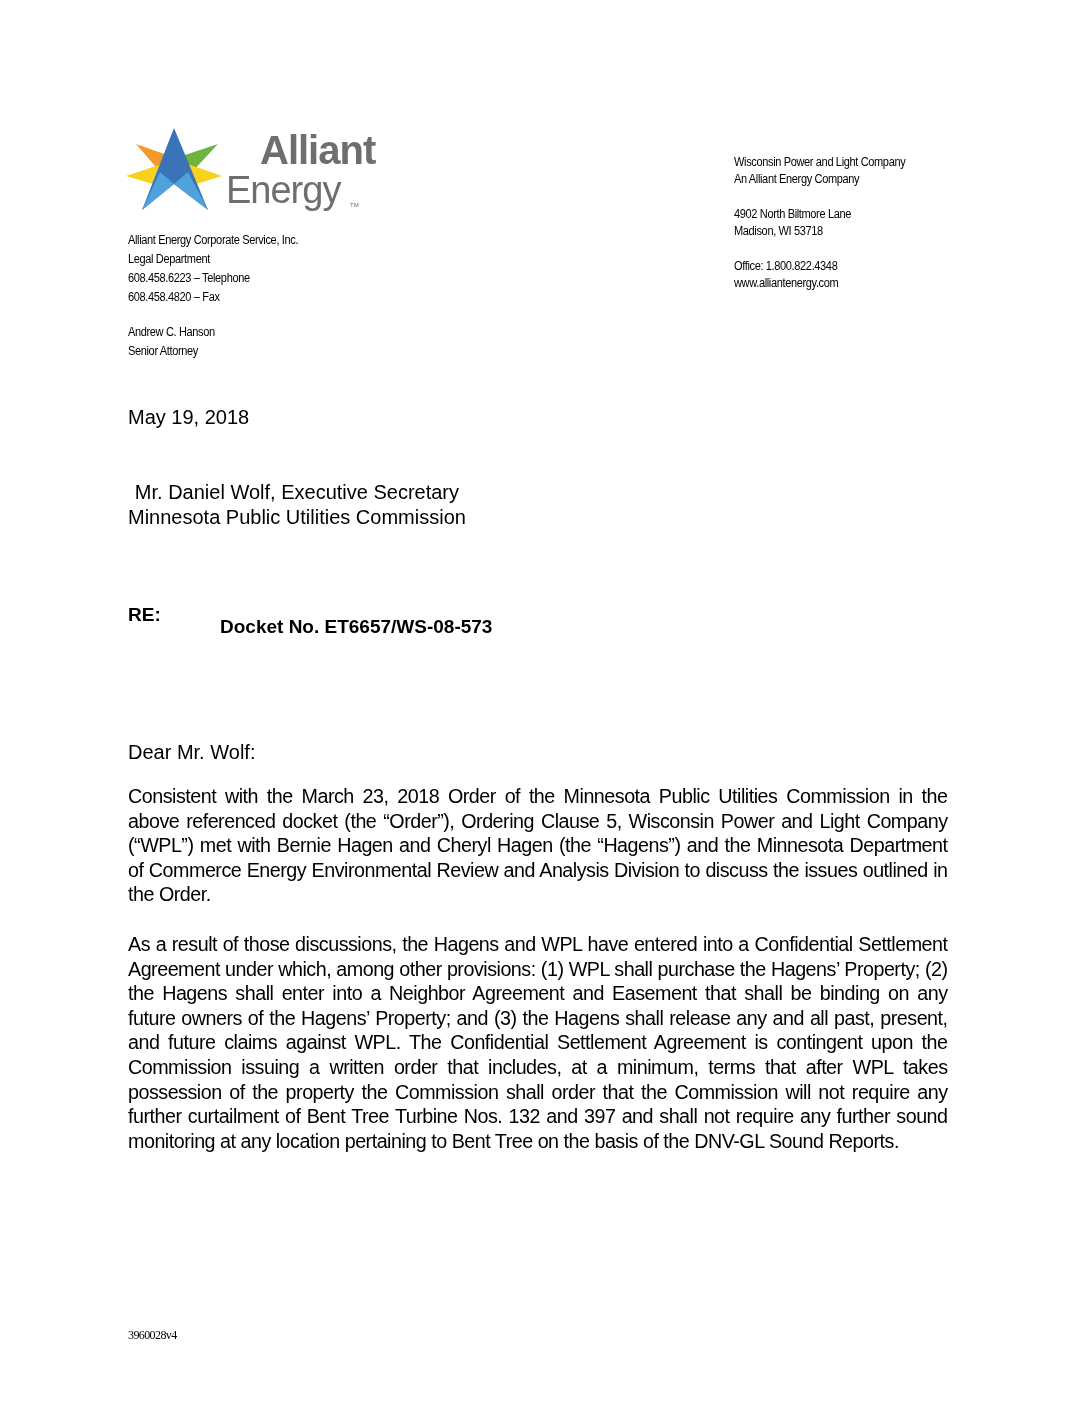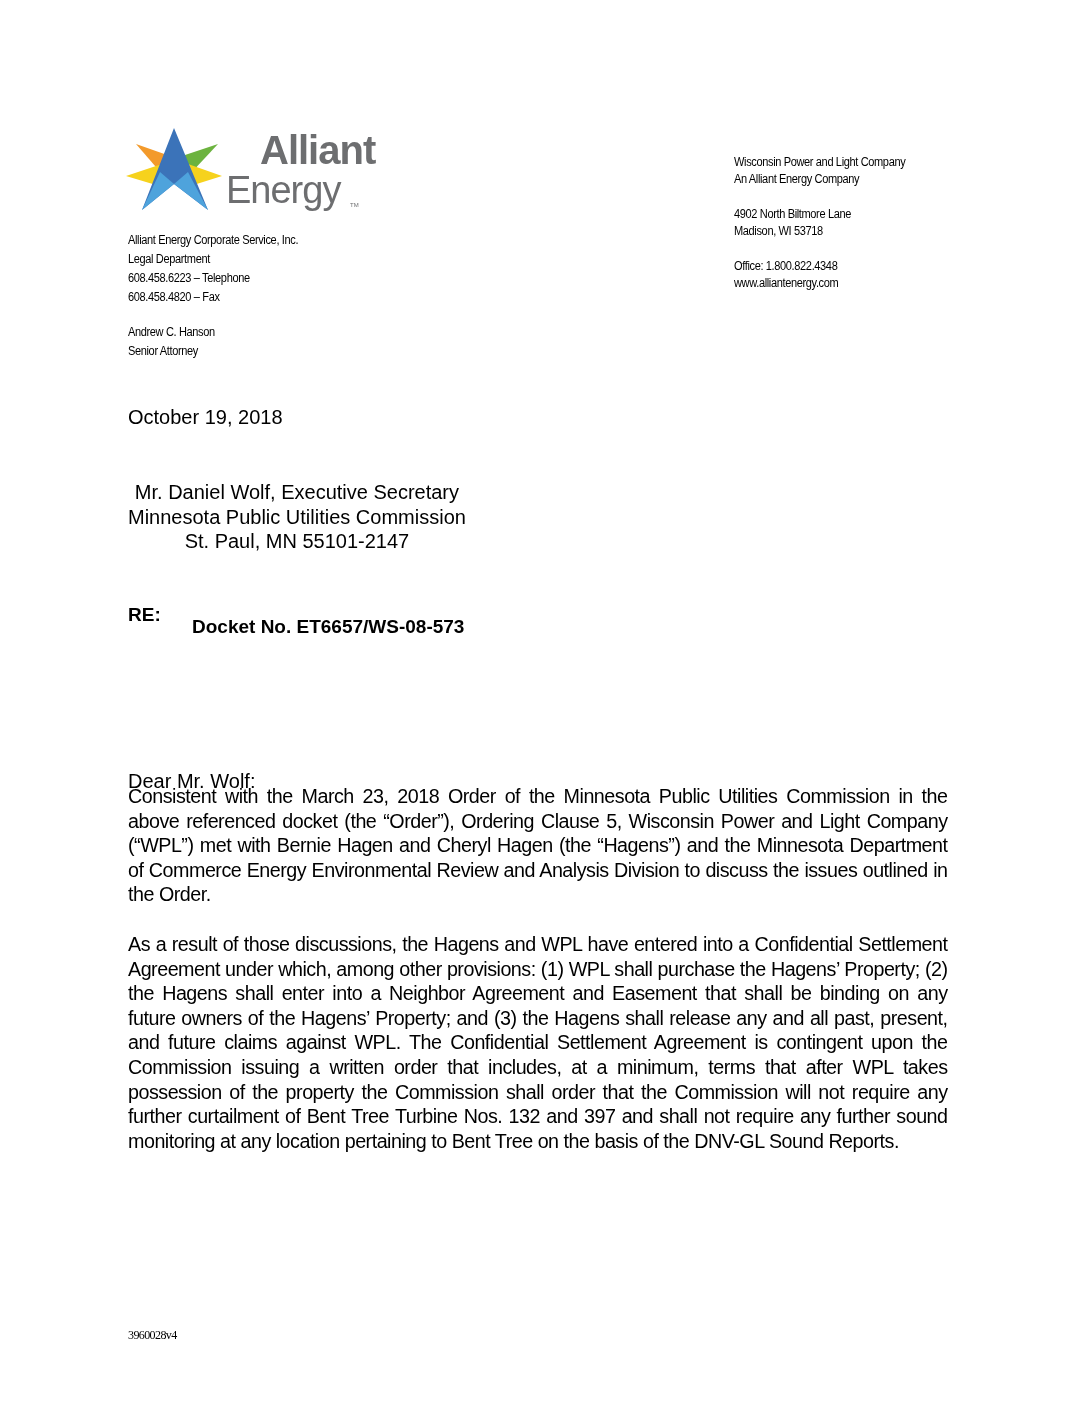--- a/index.html
+++ b/index.html
@@ -16,22 +16,22 @@
     .left-block { left: 128px; top: 231px; }
     .right-block { left: 734px; top: 154px; }
     .gap { height: 16px; }
     .gap-sm { height: 14px; }
     .big { font-family: "Liberation Sans", sans-serif; font-size: 20px; line-height: 24.5px; white-space: nowrap; }
     .date { left: 128px; top: 405px; }
     .addr { left: 128px; top: 480px; text-align: center; }
     .re { left: 128px; top: 603px; font-weight: bold; font-size: 19px; line-height: 24px; }
     .re-label { position: absolute; left: 0; top: 0; }
     .re-lines { position: absolute; left: 64px; top: 0; white-space: nowrap; }
-    .re-docket { margin-top: 12px; }
-    .salutation { left: 128px; top: 769px; }
+    .re-docket { margin-top: 12px; margin-left: 28px; }
+    .salutation { left: 128px; top: 740px; }
     .para { left: 128px; width: 832px; font-size: 20px; line-height: 24.6px; text-align: justify; letter-spacing: -0.5px; transform: scaleX(0.985); transform-origin: left top; }
     .p1 { top: 784px; }
     .p2 { top: 932px; }
     .footer { left: 128px; top: 1328px; font-family: "Liberation Serif", serif; font-size: 12px; letter-spacing: -0.6px; }
   </style>
 </head>
 <body>
 
 <div class="abs logo">
   <svg width="100" height="88" viewBox="0 0 100 88">
@@ -68,26 +68,25 @@
   <div style="line-height:17px">Wisconsin Power and Light Company</div>
   <div style="line-height:17px">An Alliant Energy Company</div>
   <div class="gap-sm" style="height:18px"></div>
   <div style="line-height:17px">4902 North Biltmore Lane</div>
   <div style="line-height:17px">Madison, WI  53718</div>
   <div class="gap-sm" style="height:18px"></div>
   <div style="line-height:17px">Office: 1.800.822.4348</div>
   <div style="line-height:17px">www.alliantenergy.com</div>
 </div>
 
-<div class="abs big date">October 19, 2018</div>
+<div class="abs big date">May 19, 2018</div>
 
 <div class="abs big addr">
   <div>Mr. Daniel Wolf, Executive Secretary</div>
   <div>Minnesota Public Utilities Commission</div>
-  <div>St. Paul, MN 55101-2147</div>
 </div>
 
 <div class="abs re">
   <span class="re-label">RE:</span>
   <div class="re-lines">
     <div class="re-docket">Docket No. ET6657/WS-08-573</div>
   </div>
 </div>
 
 <div class="abs big salutation">Dear Mr. Wolf:</div>

